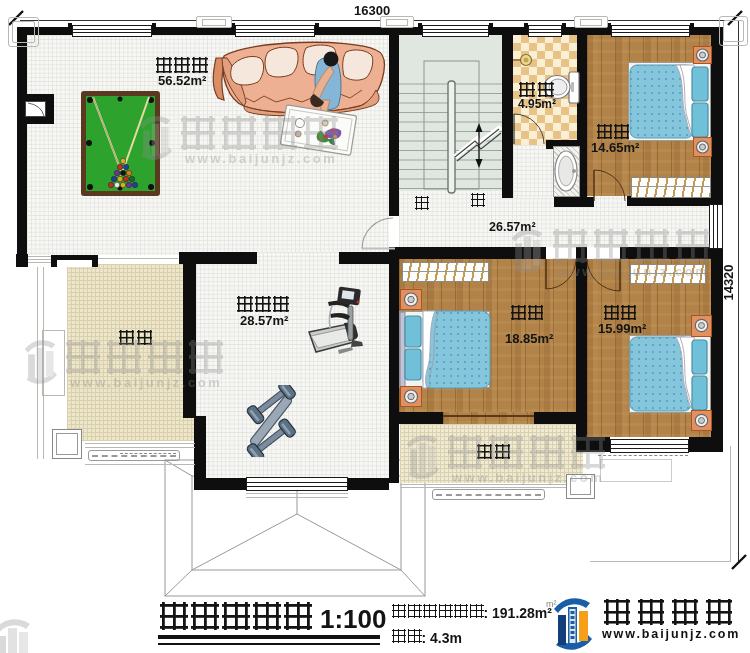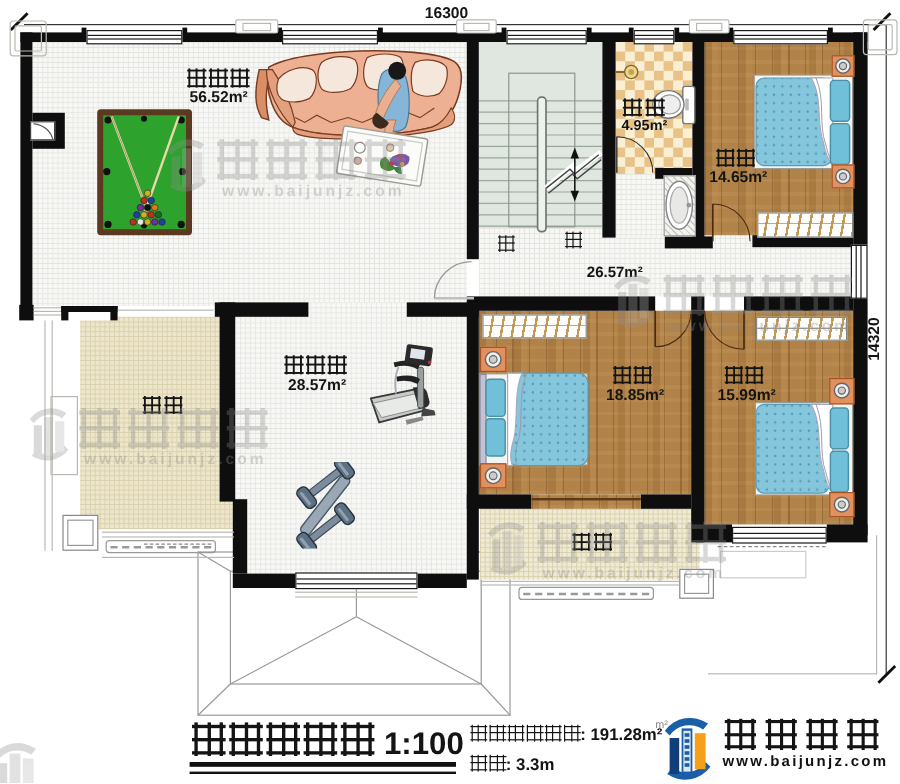--- a/index.html
+++ b/index.html
@@ -471,21 +471,21 @@
 <div class="abs" style="left:237px;top:296px;"><span class="z" style="width:16px;height:16px;margin-right:2px;"></span><span class="z" style="width:16px;height:16px;margin-right:2px;"></span><span class="z" style="width:16px;height:16px;"></span></div>
 <div class="num" style="left:240px;top:313px;font-size:13px;">28.57m²</div>
 
 <div class="abs" style="left:519px;top:82px;"><span class="z" style="width:16px;height:15px;margin-right:3px;"></span><span class="z" style="width:16px;height:15px;"></span></div>
 <div class="num" style="left:518px;top:97px;font-size:12px;">4.95m²</div>
 
 <div class="abs" style="left:597px;top:124px;"><span class="z" style="width:15px;height:15px;margin-right:2px;"></span><span class="z" style="width:15px;height:15px;"></span></div>
 <div class="num" style="left:591px;top:140px;font-size:13px;">14.65m²</div>
 
 <div class="abs" style="left:511px;top:305px;"><span class="z" style="width:15px;height:15px;margin-right:2px;"></span><span class="z" style="width:15px;height:15px;"></span></div>
-<div class="num" style="left:505px;top:321px;font-size:13px;">18.85m²</div>
+<div class="num" style="left:505px;top:331px;font-size:13px;">18.85m²</div>
 
 <div class="abs" style="left:604px;top:305px;"><span class="z" style="width:15px;height:15px;margin-right:2px;"></span><span class="z" style="width:15px;height:15px;"></span></div>
 <div class="num" style="left:598px;top:321px;font-size:13px;">15.99m²</div>
 
 <div class="abs" style="left:119px;top:330px;"><span class="z" style="width:15px;height:15px;margin-right:3px;"></span><span class="z" style="width:15px;height:15px;"></span></div>
 
 <div class="abs" style="left:477px;top:444px;"><span class="z" style="width:15px;height:15px;margin-right:3px;"></span><span class="z" style="width:15px;height:15px;"></span></div>
 
 <div class="num" style="left:489px;top:220px;font-size:12.5px;">26.57m²</div>
 
@@ -572,21 +572,21 @@
 
 <div style="position:absolute;left:158px;top:635px;width:222px;height:3.5px;background:#111;"></div>
 
 <div style="position:absolute;left:158px;top:643px;width:222px;height:2px;background:#111;"></div>
 
 <div class="abs" style="left:392px;top:604px;">
 <span class="z" style="width:14px;height:14px;margin-right:1.5px;"></span><span class="z" style="width:14px;height:14px;margin-right:1.5px;"></span><span class="z" style="width:14px;height:14px;margin-right:1.5px;"></span><span class="z" style="width:14px;height:14px;margin-right:1.5px;"></span><span class="z" style="width:14px;height:14px;margin-right:1.5px;"></span><span class="z" style="width:14px;height:14px;"></span><span style="font-weight:bold;font-size:14px;color:#141414;">: 191.28m²</span>
 </div>
 
 <div class="abs" style="left:392px;top:629px;">
-<span class="z" style="width:14px;height:14px;margin-right:1.5px;"></span><span class="z" style="width:14px;height:14px;"></span><span style="font-weight:bold;font-size:14px;color:#141414;">: 3.3m</span>
+<span class="z" style="width:14px;height:14px;margin-right:1.5px;"></span><span class="z" style="width:14px;height:14px;"></span><span style="font-weight:bold;font-size:14px;color:#141414;">: 4.3m</span>
 </div>
 
 <svg class="abs" style="left:546px;top:595px;" width="52" height="58" viewBox="0 0 52 58">
   <path d="M8,14 A26,26 0 0 1 44,8 L40,13 A20,20 0 0 0 12,18 Z" fill="#1b5ea8"></path>
   <path d="M46,44 A26,26 0 0 1 10,50 L14,45 A20,20 0 0 0 42,40 Z" fill="#1b5ea8"></path>
   <rect x="12" y="20" width="8" height="30" fill="#123f7a"></rect>
   <rect x="22" y="12" width="9" height="38" fill="#1b5ea8"></rect>
   <rect x="33" y="16" width="9" height="30" fill="#f6a01a"></rect>
   <rect x="23.5" y="14" width="6" height="34" fill="#fff" opacity="0.85"></rect>
   <rect x="24.5" y="16" width="4" height="3" fill="#1b5ea8"></rect>

